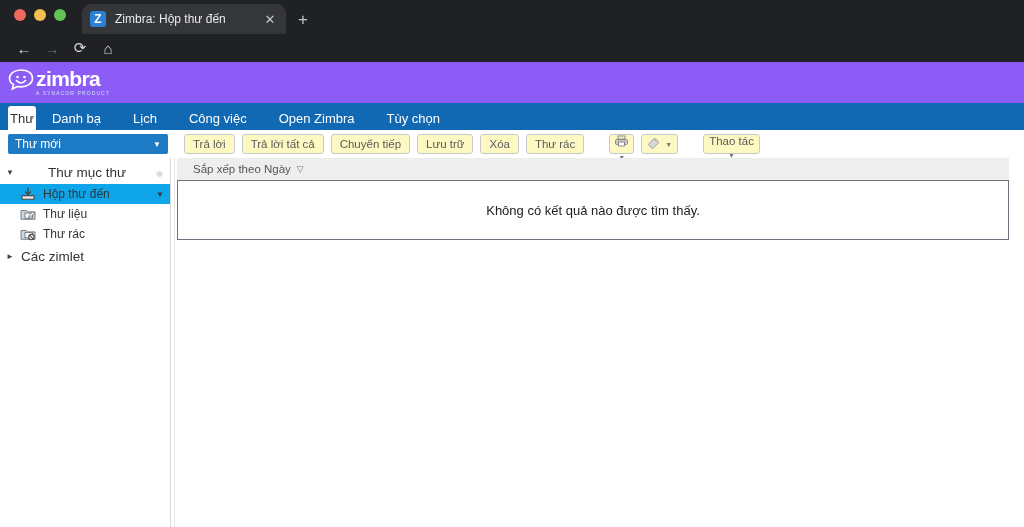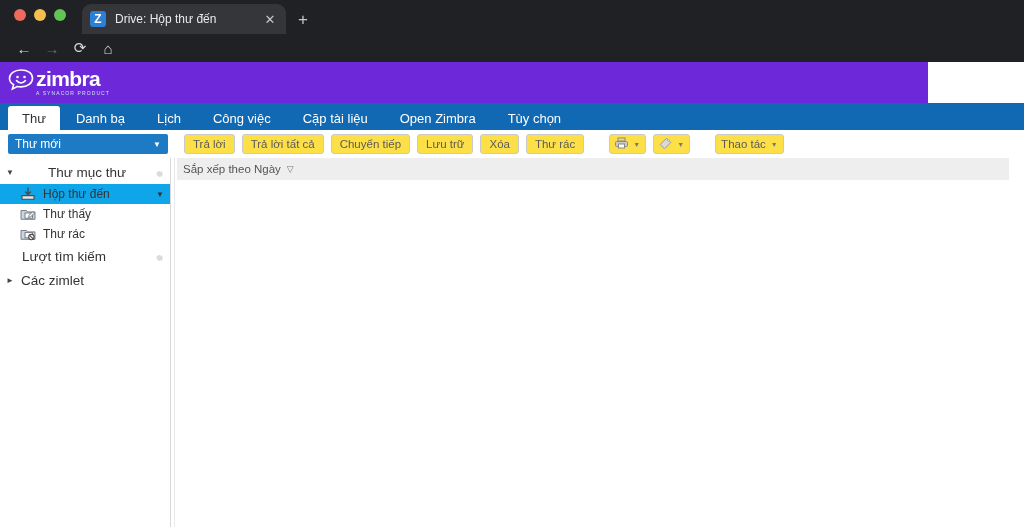--- a/index.html
+++ b/index.html
@@ -42,51 +42,51 @@
   .navbtn.fwd { color: #6b6e72; }
   .omnibox {
     margin-left: 8px; height: 22px; background: #2f3032; border-radius: 11px;
     flex: 1 1 auto; display: flex; align-items: center; padding: 0 12px; max-width: 905px;
   }
   .lock { font-size: 9px; color: #c4c7ca; margin-right: 9px; }
   .url { font-size: 12px; color: #ffffff; white-space: nowrap; }
   .url .path { color: #9aa0a6; }
 
   
-  .zheader { width: 928px; height: 41px; background: #6d28d9; position: relative; }
+  .zheader { width: 1024px; height: 41px; background: #8b5cf6; position: relative; }
   .logo { position: absolute; left: 8px; top: 7px; display: flex; align-items: flex-start; }
   .logo-mark { width: 26px; height: 22px; flex: 0 0 auto; }
   .logo-txt { margin-left: 2px; }
   .logo-word { display: block; color: #fff; font-size: 21px; font-weight: bold; letter-spacing: -0.6px; line-height: 20px; }
   .logo-sub { display: block; color: #cfe2f2; font-size: 5px; letter-spacing: 1.1px; margin-top: 1px; }
 
   .tabbar { width: 1024px; height: 27px; background: #1168b3; display: flex; align-items: flex-end; padding-left: 8px; }
   .ztab {
     height: 24px; padding: 0 16px; display: flex; align-items: center;
     color: #ffffff; font-size: 13px; white-space: nowrap;
   }
-  .ztab.active { background: #ffffff; color: #333333; border-radius: 3px 3px 0 0; padding: 0 14px; }
+  .ztab.active { background: #ffffff; color: #333333; border-radius: 3px 3px 0 0; padding: 0 2px; }
 
   
   .toolbar { width: 1024px; height: 28px; background: #ffffff; display: flex; align-items: center; padding-left: 8px; }
   .compose {
     width: 160px; height: 20px; background: #1d7ac4; border-radius: 2px;
     display: flex; align-items: center; justify-content: space-between;
     padding: 0 7px; color: #ffffff; font-size: 12px;
   }
   .compose .caret { font-size: 8px; }
   .tb-sep { width: 16px; }
   .tbtn {
-    height: 20px; border: 1px solid #c9c9c9; border-radius: 3px; background: #fde047;
+    height: 20px; border: 1px solid #c9c9c9; border-radius: 3px; background: #fef9c3;
     color: #5a5a5a; font-size: 11.5px; display: flex; align-items: center;
     padding: 0 8px; margin-right: 7px; white-space: nowrap;
   }
   .tbtn.icon { padding: 0 5px; gap: 5px; }
   .tbtn .caret { font-size: 7px; color: #7a7a7a; }
-  .tbtn.spaced { margin-left: 18px; }
+  .tbtn.spaced { margin-left: 18px; flex-direction: column; }
 
   
   .body { width: 1024px; height: 391px; display: flex; background: #ffffff; }
 
   .sidebar { width: 170px; flex: 0 0 170px; background: #ffffff; padding-top: 2px; }
   .divider { width: 5px; flex: 0 0 5px; border-left: 1px solid #d6d8dc; border-right: 1px solid #e9eaec; background: #ffffff; }
 
   .sb-head {
     height: 24px; display: flex; align-items: center; padding: 0 6px 0 6px;
     color: #333333; font-size: 13.5px;
@@ -104,21 +104,21 @@
   .sb-item .label { flex: 1 1 auto; }
   .sb-item .caret { font-size: 8px; color: #333; }
 
   .sb-sub { height: 24px; display: flex; align-items: center; padding: 0 6px 0 22px; color: #333333; font-size: 13.5px; }
   .sb-sub .label { flex: 1 1 auto; }
   .sb-zimlet { height: 24px; display: flex; align-items: center; padding-left: 6px; color: #333333; font-size: 13.5px; }
   .sb-zimlet .tri { font-size: 8px; margin-right: 7px; color: #444; }
 
   
   .main { flex: 1 1 auto; background: #ffffff; padding-left: 2px; }
-  .sortbar { height: 22px; background: #eeeeee; display: flex; align-items: center; padding-left: 6px; width: 832px; }
+  .sortbar { height: 22px; background: #eeeeee; display: flex; align-items: center; padding-left: 16px; width: 832px; }
   .sortbar .txt { color: #555555; font-size: 11.5px; }
   .sortbar .sortcaret { font-size: 9px; color: #777; margin-left: 6px; }
   .listbox {
     width: 832px; height: 60px; border: 1px solid #6b7580;
     background: #ffffff; display: flex; align-items: center; justify-content: center;
   }
   .empty-msg { color: #222222; font-size: 13px; }
 </style>
 </head>
 <body>
@@ -126,21 +126,21 @@
 <div class="browser">
   <div class="titlebar">
     <div class="traffic">
       <div class="dot red"></div>
       <div class="dot yellow"></div>
       <div class="dot green"></div>
     </div>
     <div class="tabstrip">
       <div class="tab">
         <div class="favicon">Z</div>
-        <div class="tab-title">Drive: Hộp thư đến</div>
+        <div class="tab-title">Zimbra: Hộp thư đến</div>
         <div class="tab-close">✕</div>
       </div>
       <div class="newtab">+</div>
     </div>
   </div>
   <div class="navbar">
     <div class="navbtn">←</div>
     <div class="navbtn fwd">→</div>
     <div class="navbtn">⟳</div>
     <div class="navbtn">⌂</div>
@@ -162,21 +162,20 @@
       <span class="logo-sub">A SYNACOR PRODUCT</span>
     </span>
   </div>
 </div>
 
 <div class="tabbar">
   <div class="ztab active">Thư</div>
   <div class="ztab">Danh bạ</div>
   <div class="ztab">Lịch</div>
   <div class="ztab">Công việc</div>
-  <div class="ztab">Cặp tài liệu</div>
   <div class="ztab">Open Zimbra</div>
   <div class="ztab">Tùy chọn</div>
 </div>
 
 <div class="toolbar">
   <div class="compose">
     <span>Thư mới</span>
     <span class="caret">▼</span>
   </div>
   <div class="tb-sep"></div>
@@ -238,55 +237,50 @@
 
 
     <div class="sb-item">
       <span class="sb-ico">
         <svg width="16" height="14" viewBox="0 0 16 14" aria-hidden="true">
           <path d="M1 3.5h5.5l1.2 1.4H15v7.4H1z" fill="#cdd4da" stroke="#6b7580" stroke-width="0.9"></path>
           <rect x="5" y="6" width="7.5" height="5.2" fill="#ffffff" stroke="#6b7580" stroke-width="0.9"></rect>
           <path d="M12.8 4.6l1.6 1.6-3.8 3.8-2 .4.4-2z" fill="#f0f0f0" stroke="#6b7580" stroke-width="0.9"></path>
         </svg>
       </span>
-      <span class="label">Thư thấy</span>
+      <span class="label">Thư liệu</span>
     </div>
 
     <div class="sb-item">
       <span class="sb-ico">
         <svg width="16" height="14" viewBox="0 0 16 14" aria-hidden="true">
           <path d="M1 3.5h5.5l1.2 1.4H15v7.4H1z" fill="#cdd4da" stroke="#6b7580" stroke-width="0.9"></path>
           <rect x="5" y="5.6" width="7.5" height="5.2" fill="#ffffff" stroke="#6b7580" stroke-width="0.9"></rect>
           <circle cx="11.4" cy="10.1" r="2.7" fill="#ffffff" stroke="#4a4a4a" stroke-width="1.1"></circle>
           <path d="M9.6 8.3l3.6 3.6" stroke="#4a4a4a" stroke-width="1.1"></path>
         </svg>
       </span>
       <span class="label">Thư rác</span>
     </div>
 
 
-    <div class="sb-sub">
-      <span class="label">Lượt tìm kiếm</span>
-      <span class="gear">
-        <svg width="11" height="11" viewBox="0 0 11 11" aria-hidden="true">
-            <path d="M5.5 3.4a2.1 2.1 0 100 4.2 2.1 2.1 0 000-4.2zm4.4 2.1l-.9-.3.4-.9-.8-.8-.9.4-.3-.9H6.1l-.3.9-.9-.4-.8.8.4.9-.9.3v1.1l.9.3-.4.9.8.8.9-.4.3.9h1.3l.3-.9.9.4.8-.8-.4-.9.9-.3z" fill="#9b9b9b"></path>
-          </svg>
-      </span>
-    </div>
 
 
     <div class="sb-zimlet">
       <span class="tri">►</span>
       <span class="label">Các zimlet</span>
     </div>
 
   </div>
 
   <div class="divider"></div>
 
   <div class="main">
     <div class="sortbar">
       <span class="txt">Sắp xếp theo Ngày</span>
       <span class="sortcaret">▽</span>
     </div>
+    <div class="listbox">
+      <span class="empty-msg">Không có kết quả nào được tìm thấy.</span>
+    </div>
   </div>
 
 </div>
 
 </body></html>

